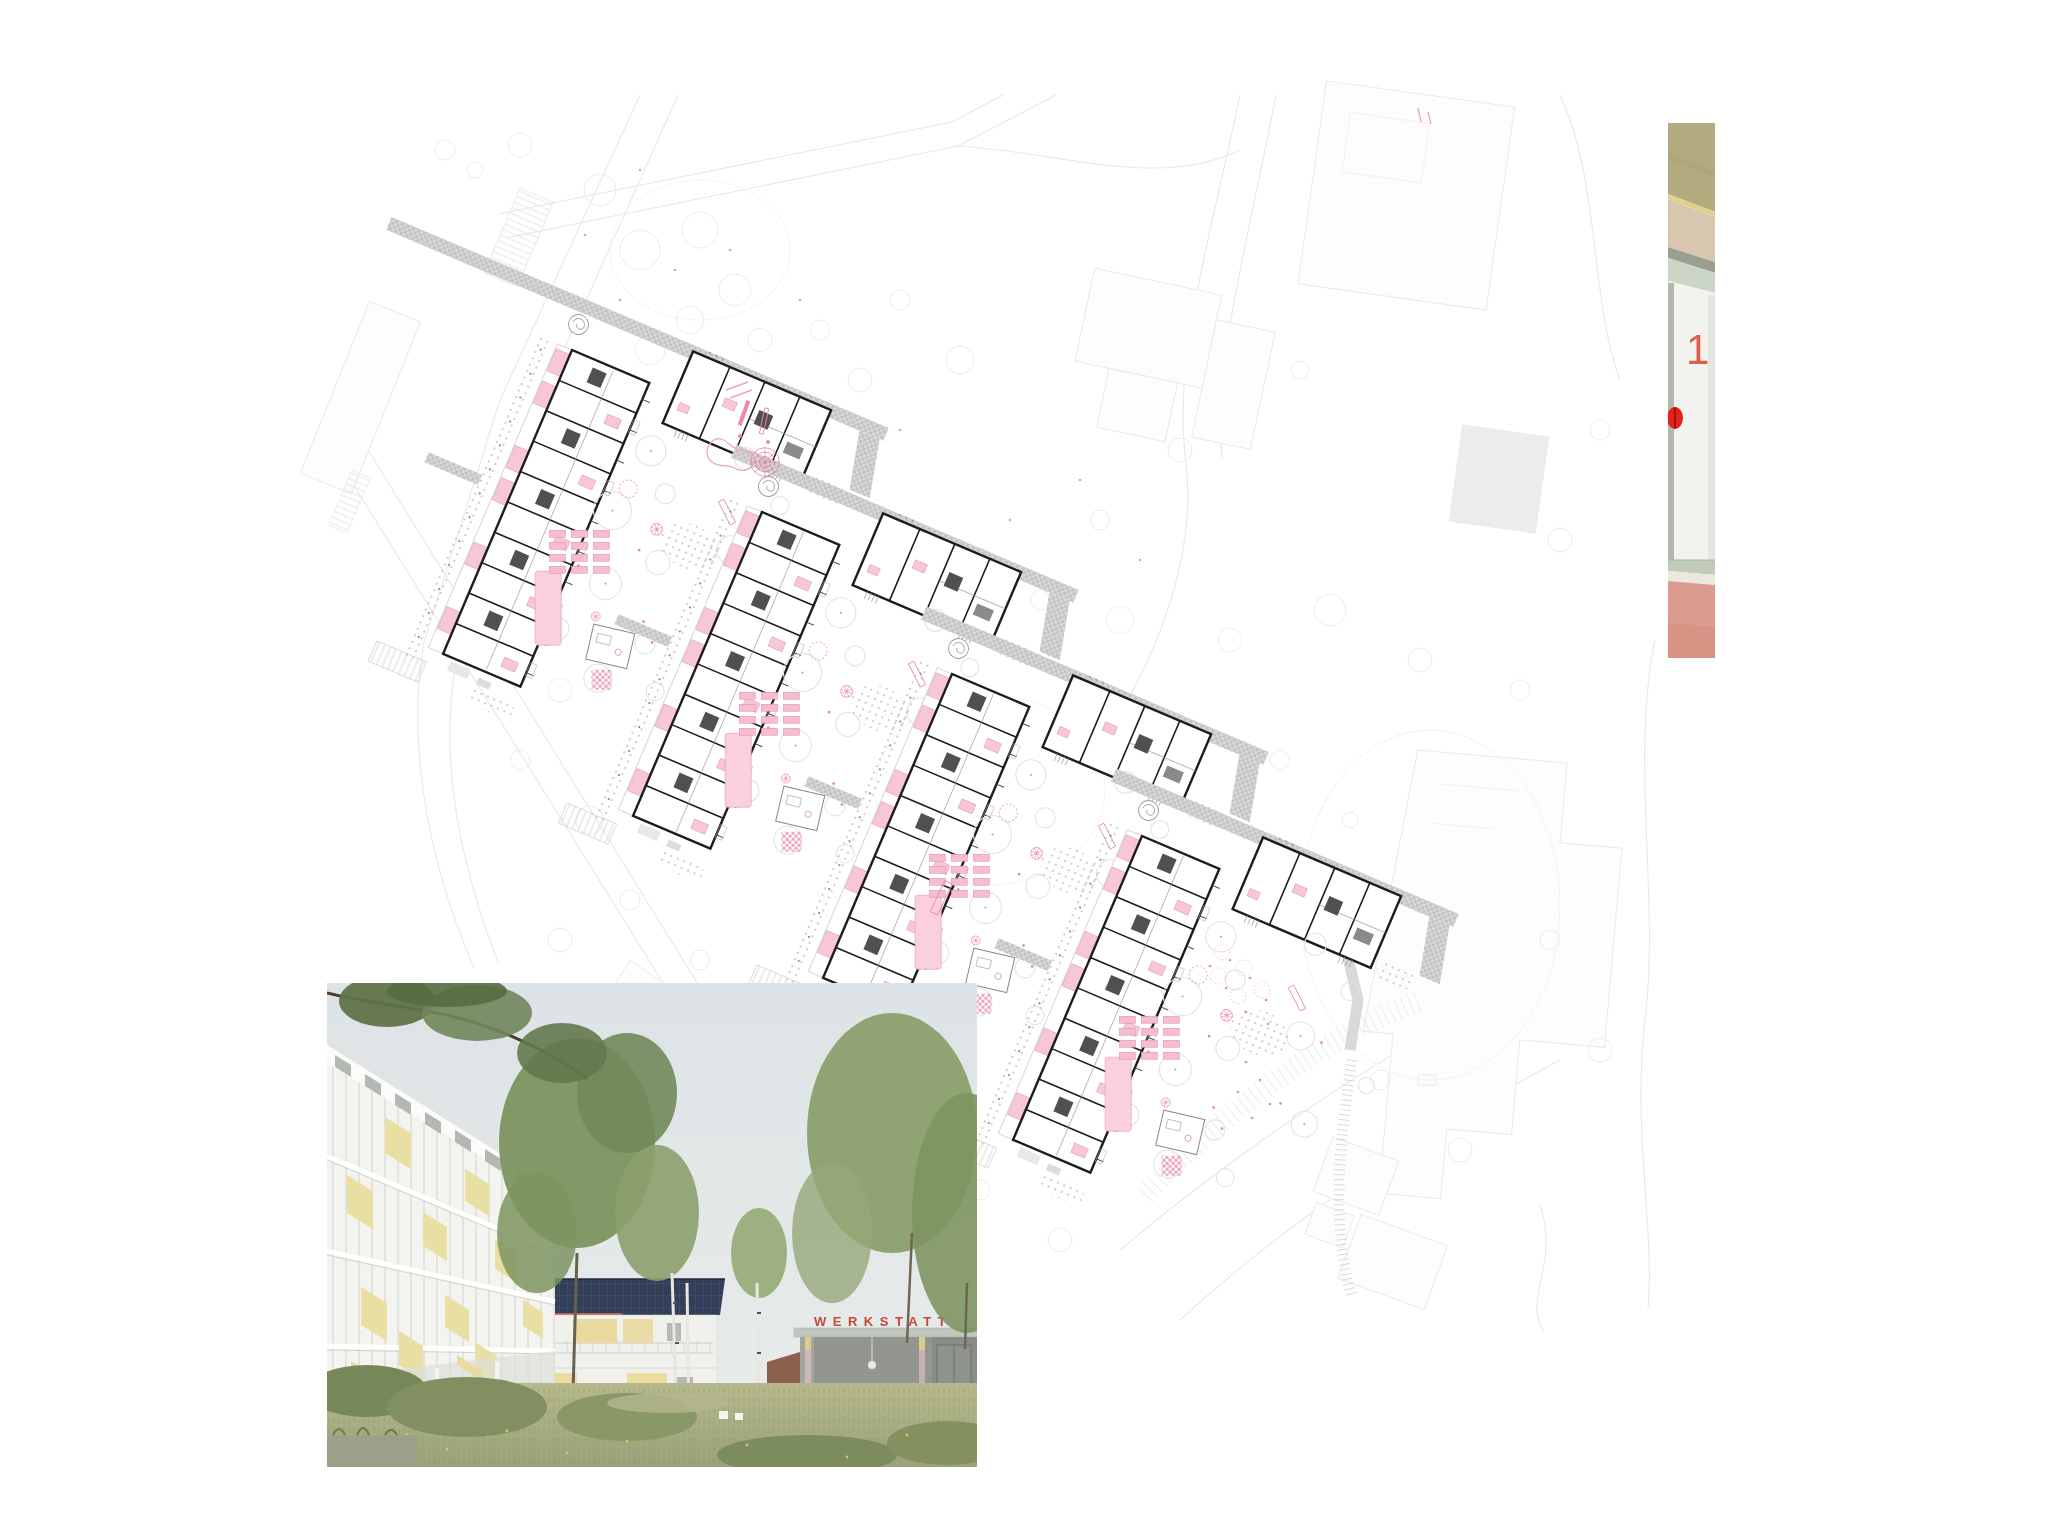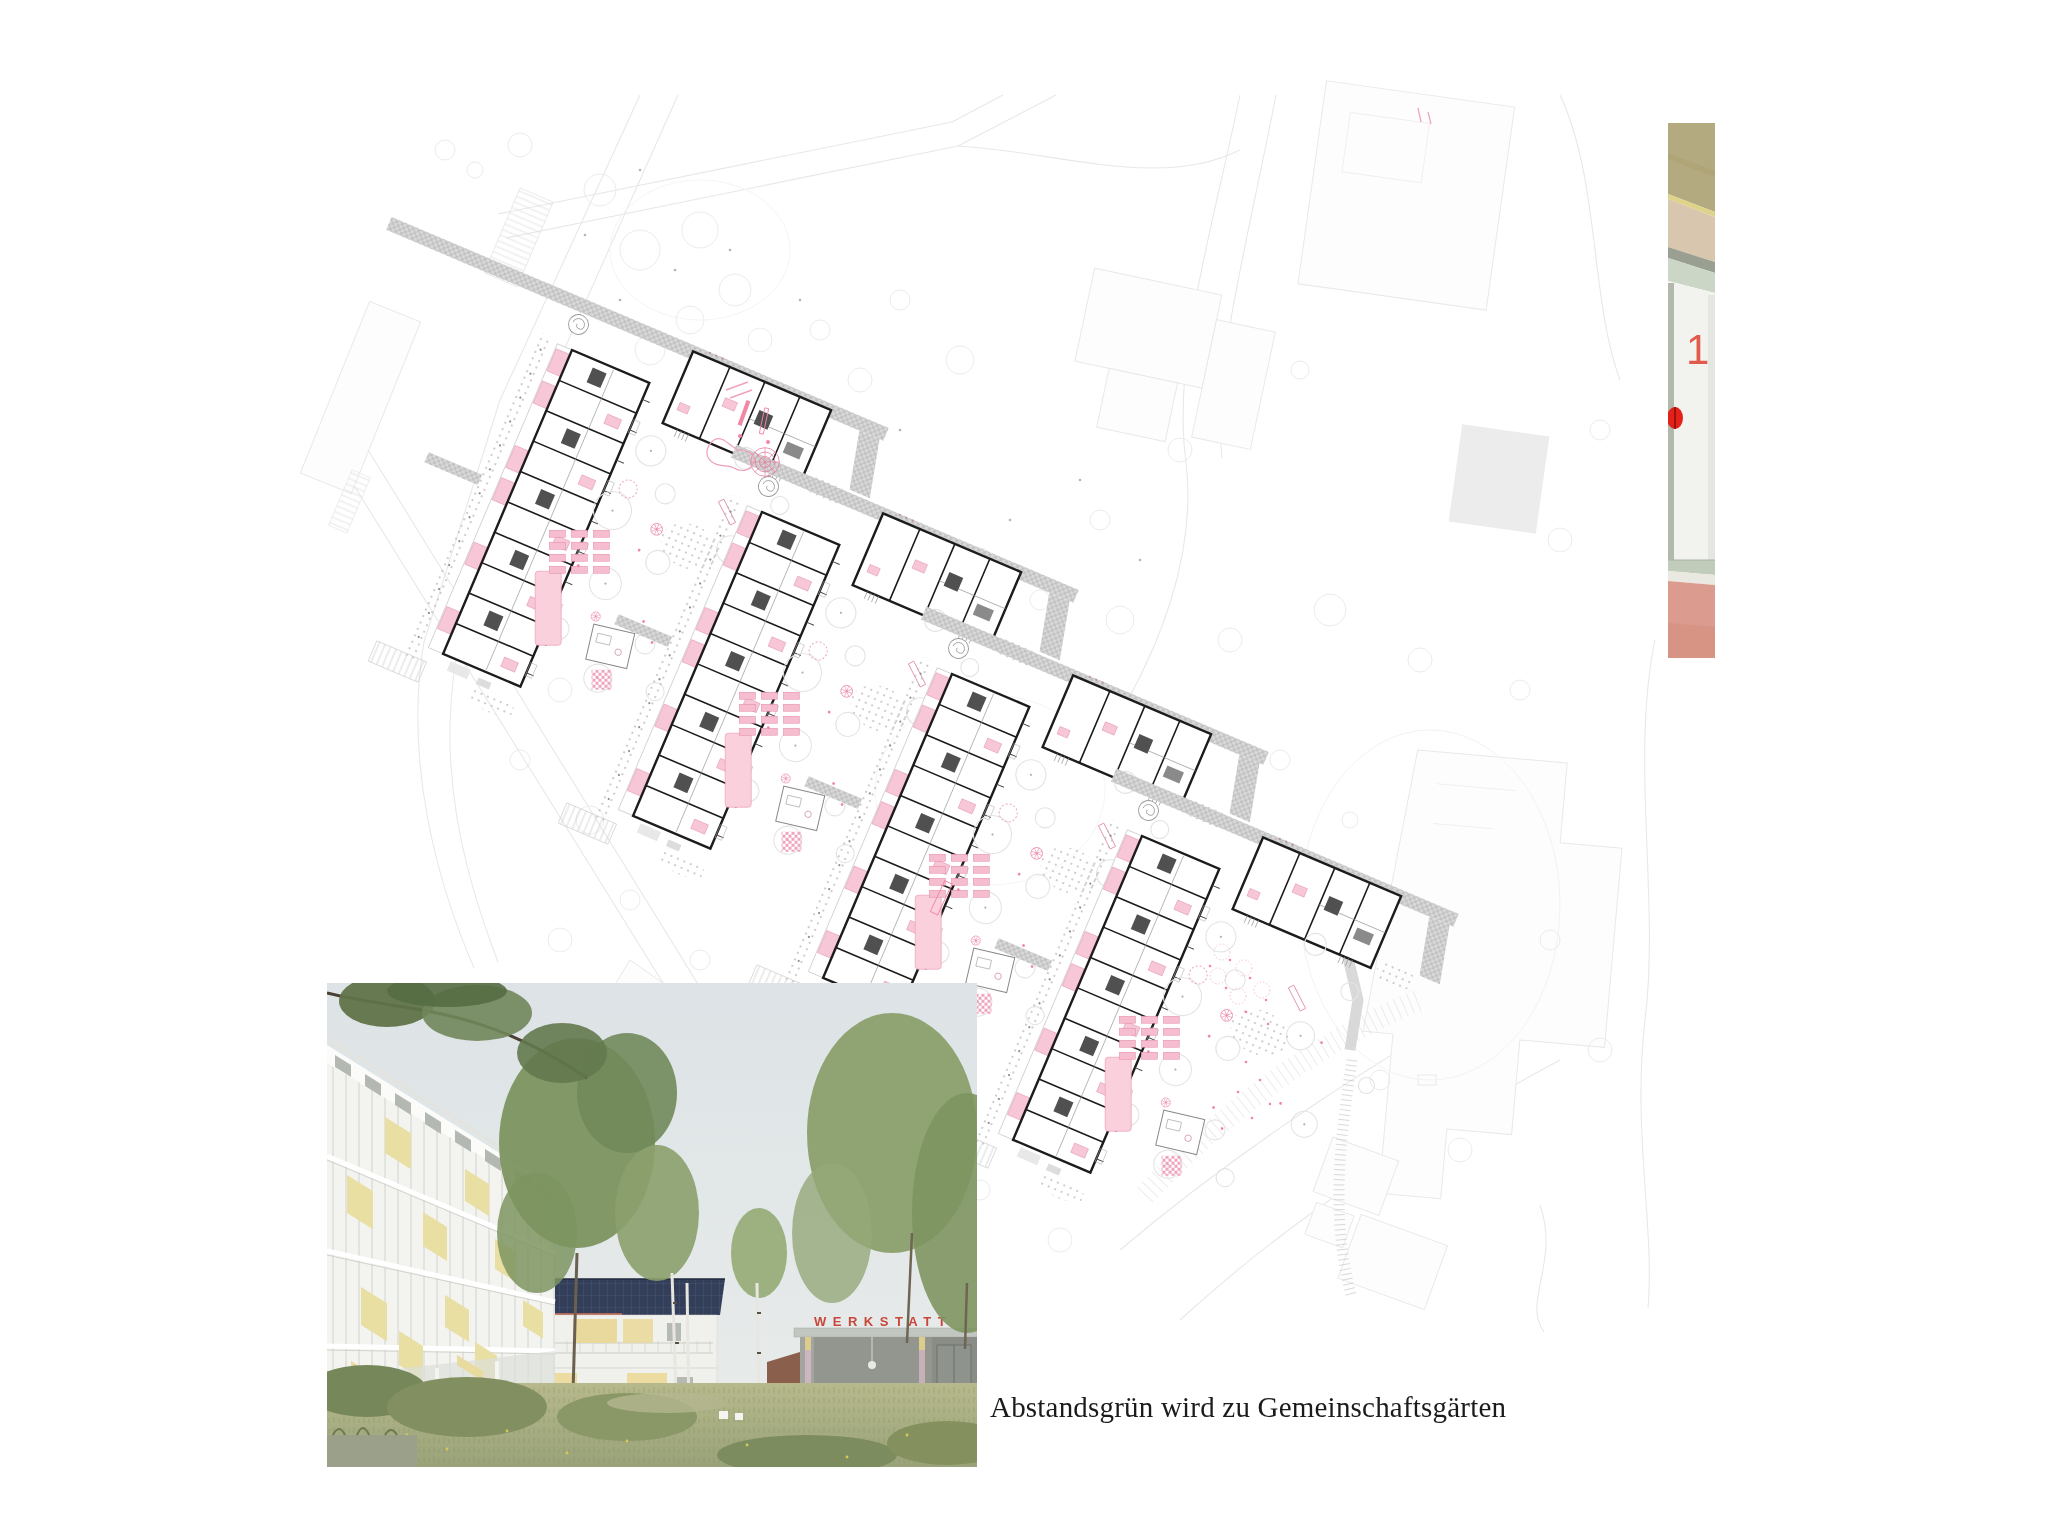--- a/index.html
+++ b/index.html
@@ -578,15 +578,14 @@
     <ellipse cx="7" cy="295" rx="8" ry="11" fill="#e32119"></ellipse>
     <path d="M7,284 v22" stroke="#8a0f0c" stroke-width="1.6"></path>
     <polygon points="0,437 47,437 47,452 0,448" fill="#c1ccba"></polygon>
     <path d="M0,437 H47" stroke="#a9b5a5" stroke-width="1"></path>
     <polygon points="0,448 47,452 47,462 0,458" fill="#e9e9e1"></polygon>
     <polygon points="0,458 47,462 47,535 0,535" fill="#db9b8f"></polygon>
     <polygon points="0,500 47,504 47,535 0,535" fill="#d3907f" opacity="0.6"></polygon>
   </svg>
   </div>
 
-  <div id="caption">Abstandsgrün wird zu Gemeinschaftsgärten</div>
 
 </div>
 
 </body></html>

